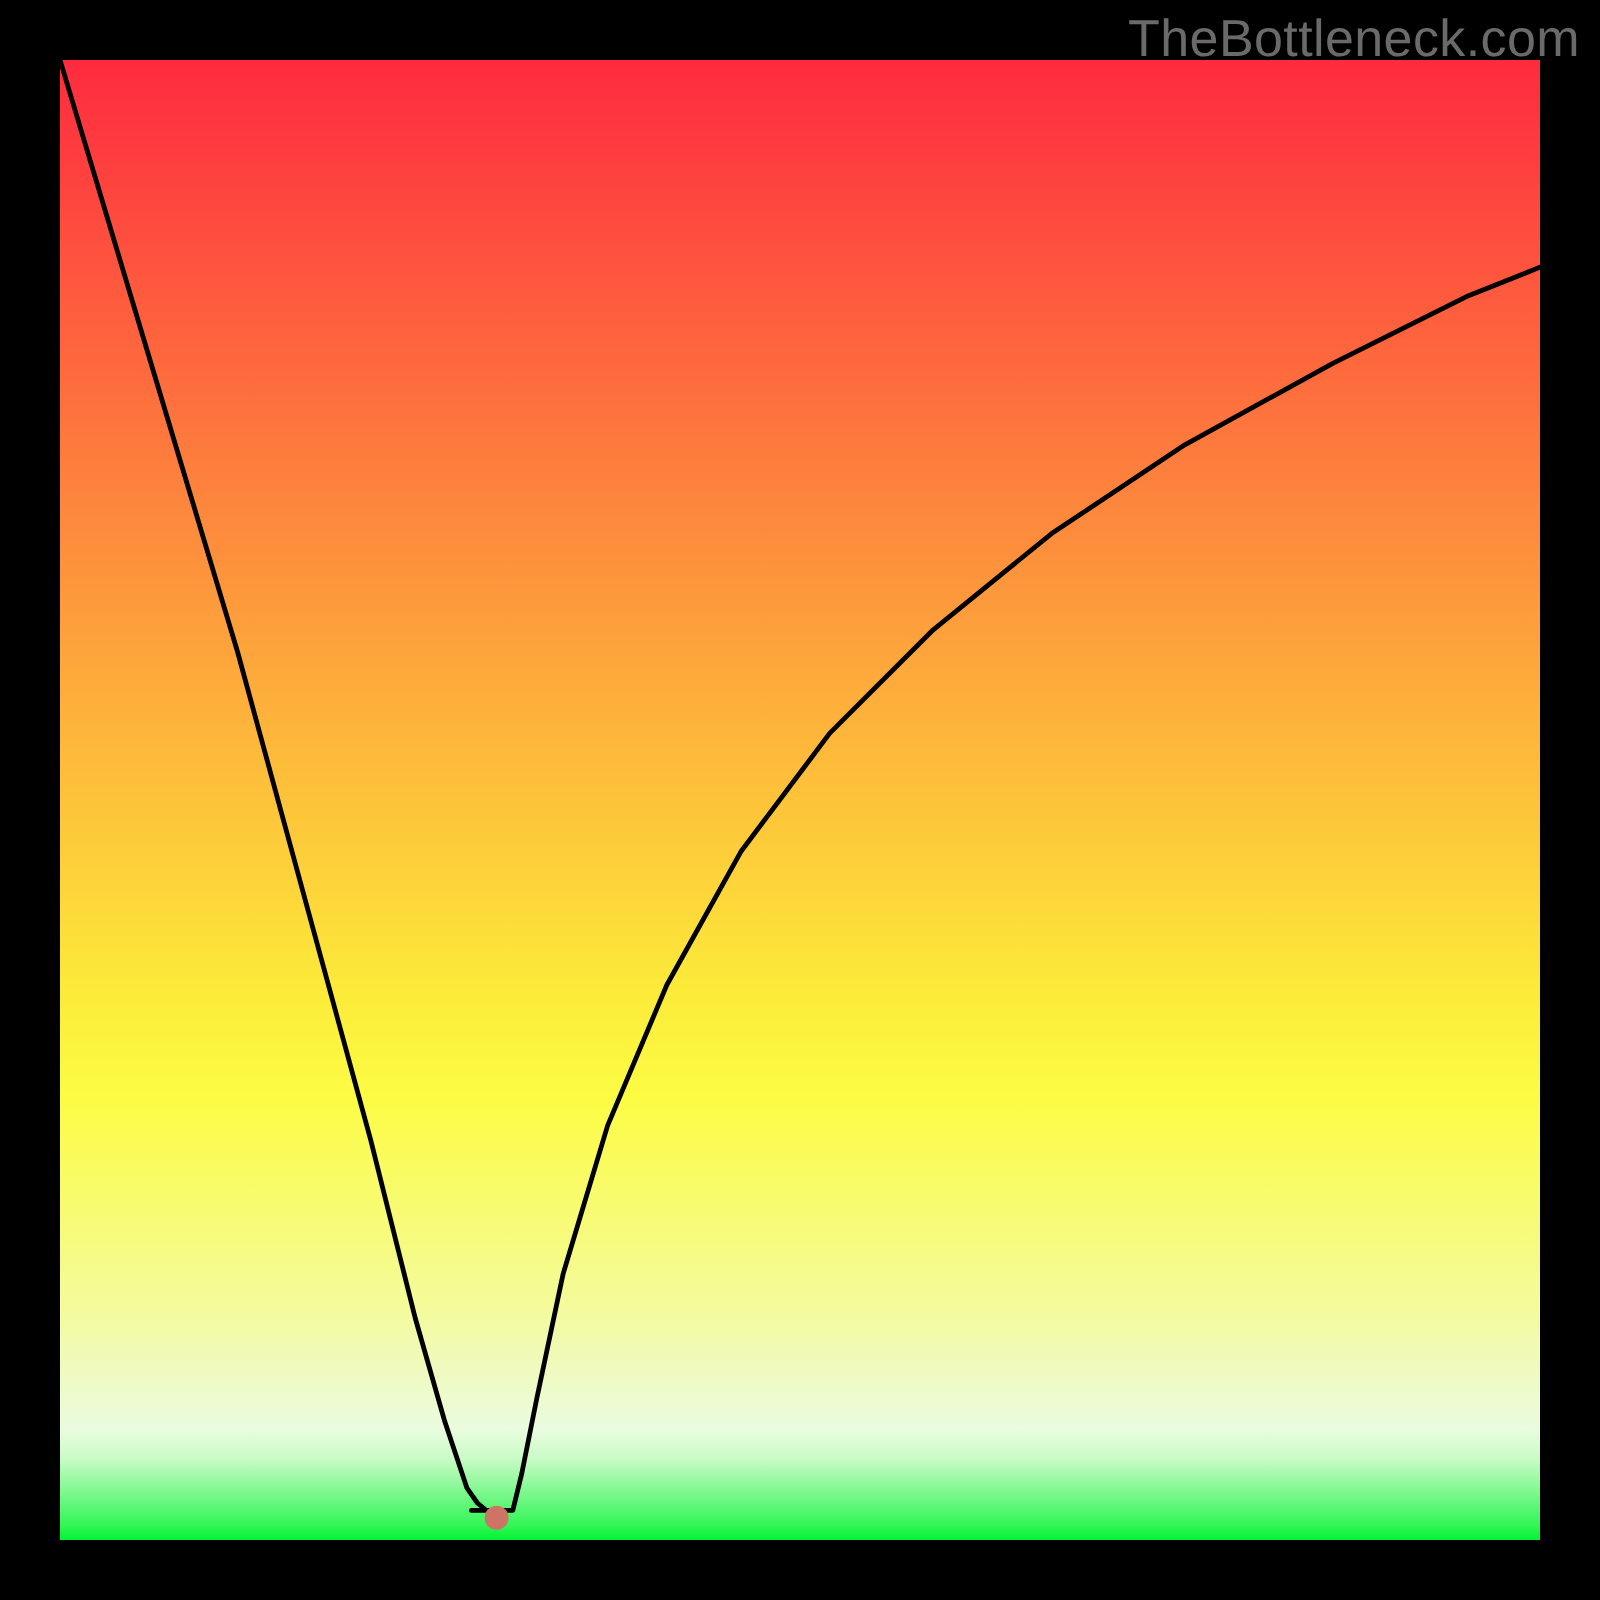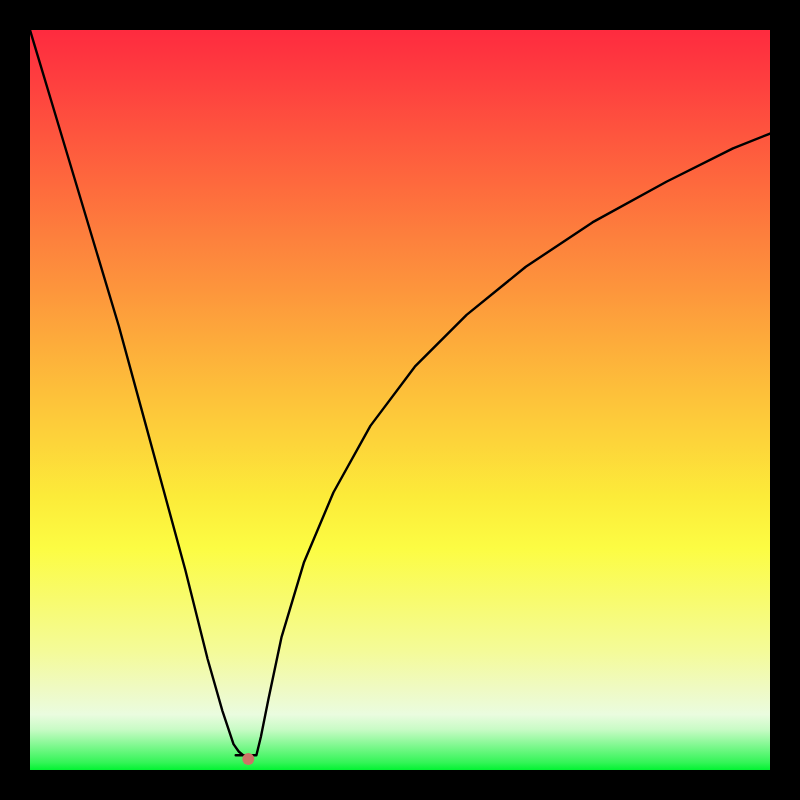--- a/index.html
+++ b/index.html
@@ -76,13 +76,14 @@
   <div class="plot">
     <div class="gradient"></div>
     <svg class="curve" viewBox="0 0 740 740" preserveAspectRatio="none">
       <g id="curve-group">
           <path d="M0.0 0.0 L22.2 74.0 L44.4 148.0 L66.6 222.0 L88.8 296.0 L111.0 377.4 L133.2 458.8 L155.4 540.2 L177.6 629.0 L192.4 680.8 L203.5 714.1 L208.7 721.5 L213.1 725.2 L205.7 725.2 L226.4 725.2 L226.4 725.2 L230.9 706.7 L238.3 669.7 L251.6 606.8 L273.8 532.8 L303.4 462.5 L340.4 395.9 L384.8 336.7 L436.6 284.9 L495.8 236.8 L562.4 192.4 L636.4 151.7 L703.0 118.4 L740.0 103.6" fill="none" stroke="#000000" stroke-width="2.4" stroke-linejoin="round" stroke-linecap="round"></path>
         </g>
       <circle id="marker" r="6" fill="#cd7466" cx="218.3" cy="728.9"></circle>
     </svg>
   </div>
 
+  <div class="watermark">TheBottleneck.com</div>
 </div>
 
 </body></html>

